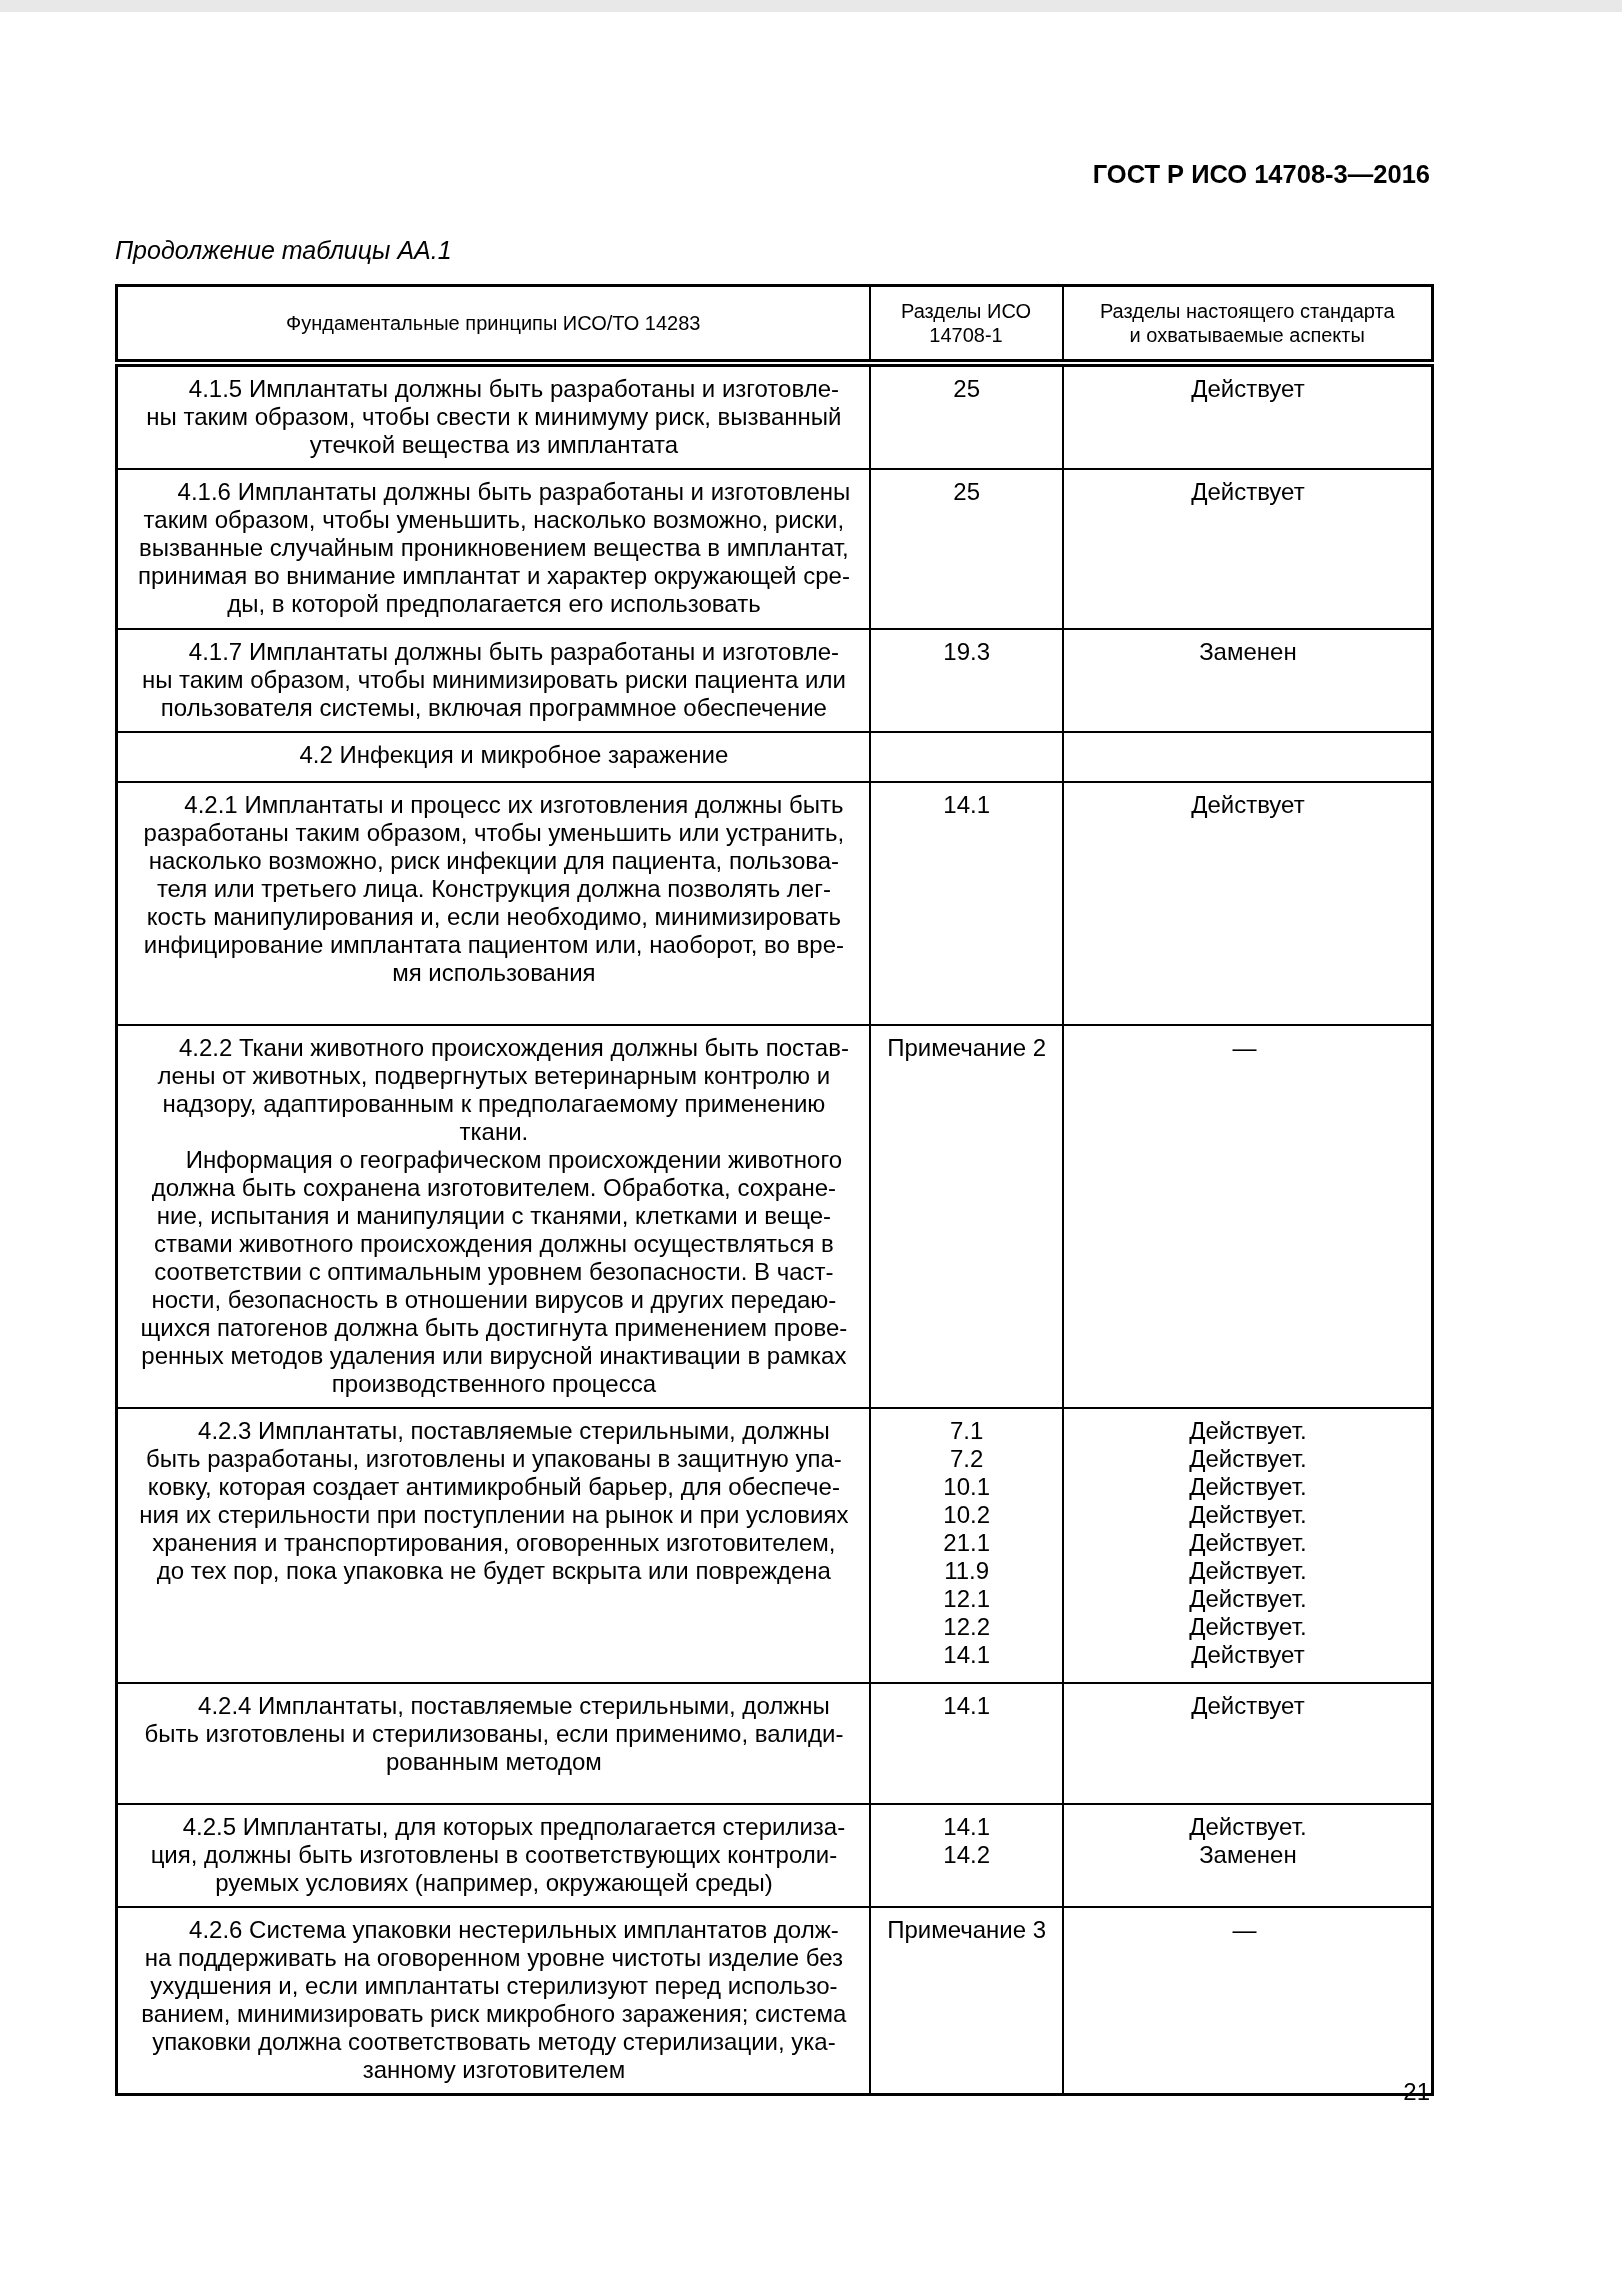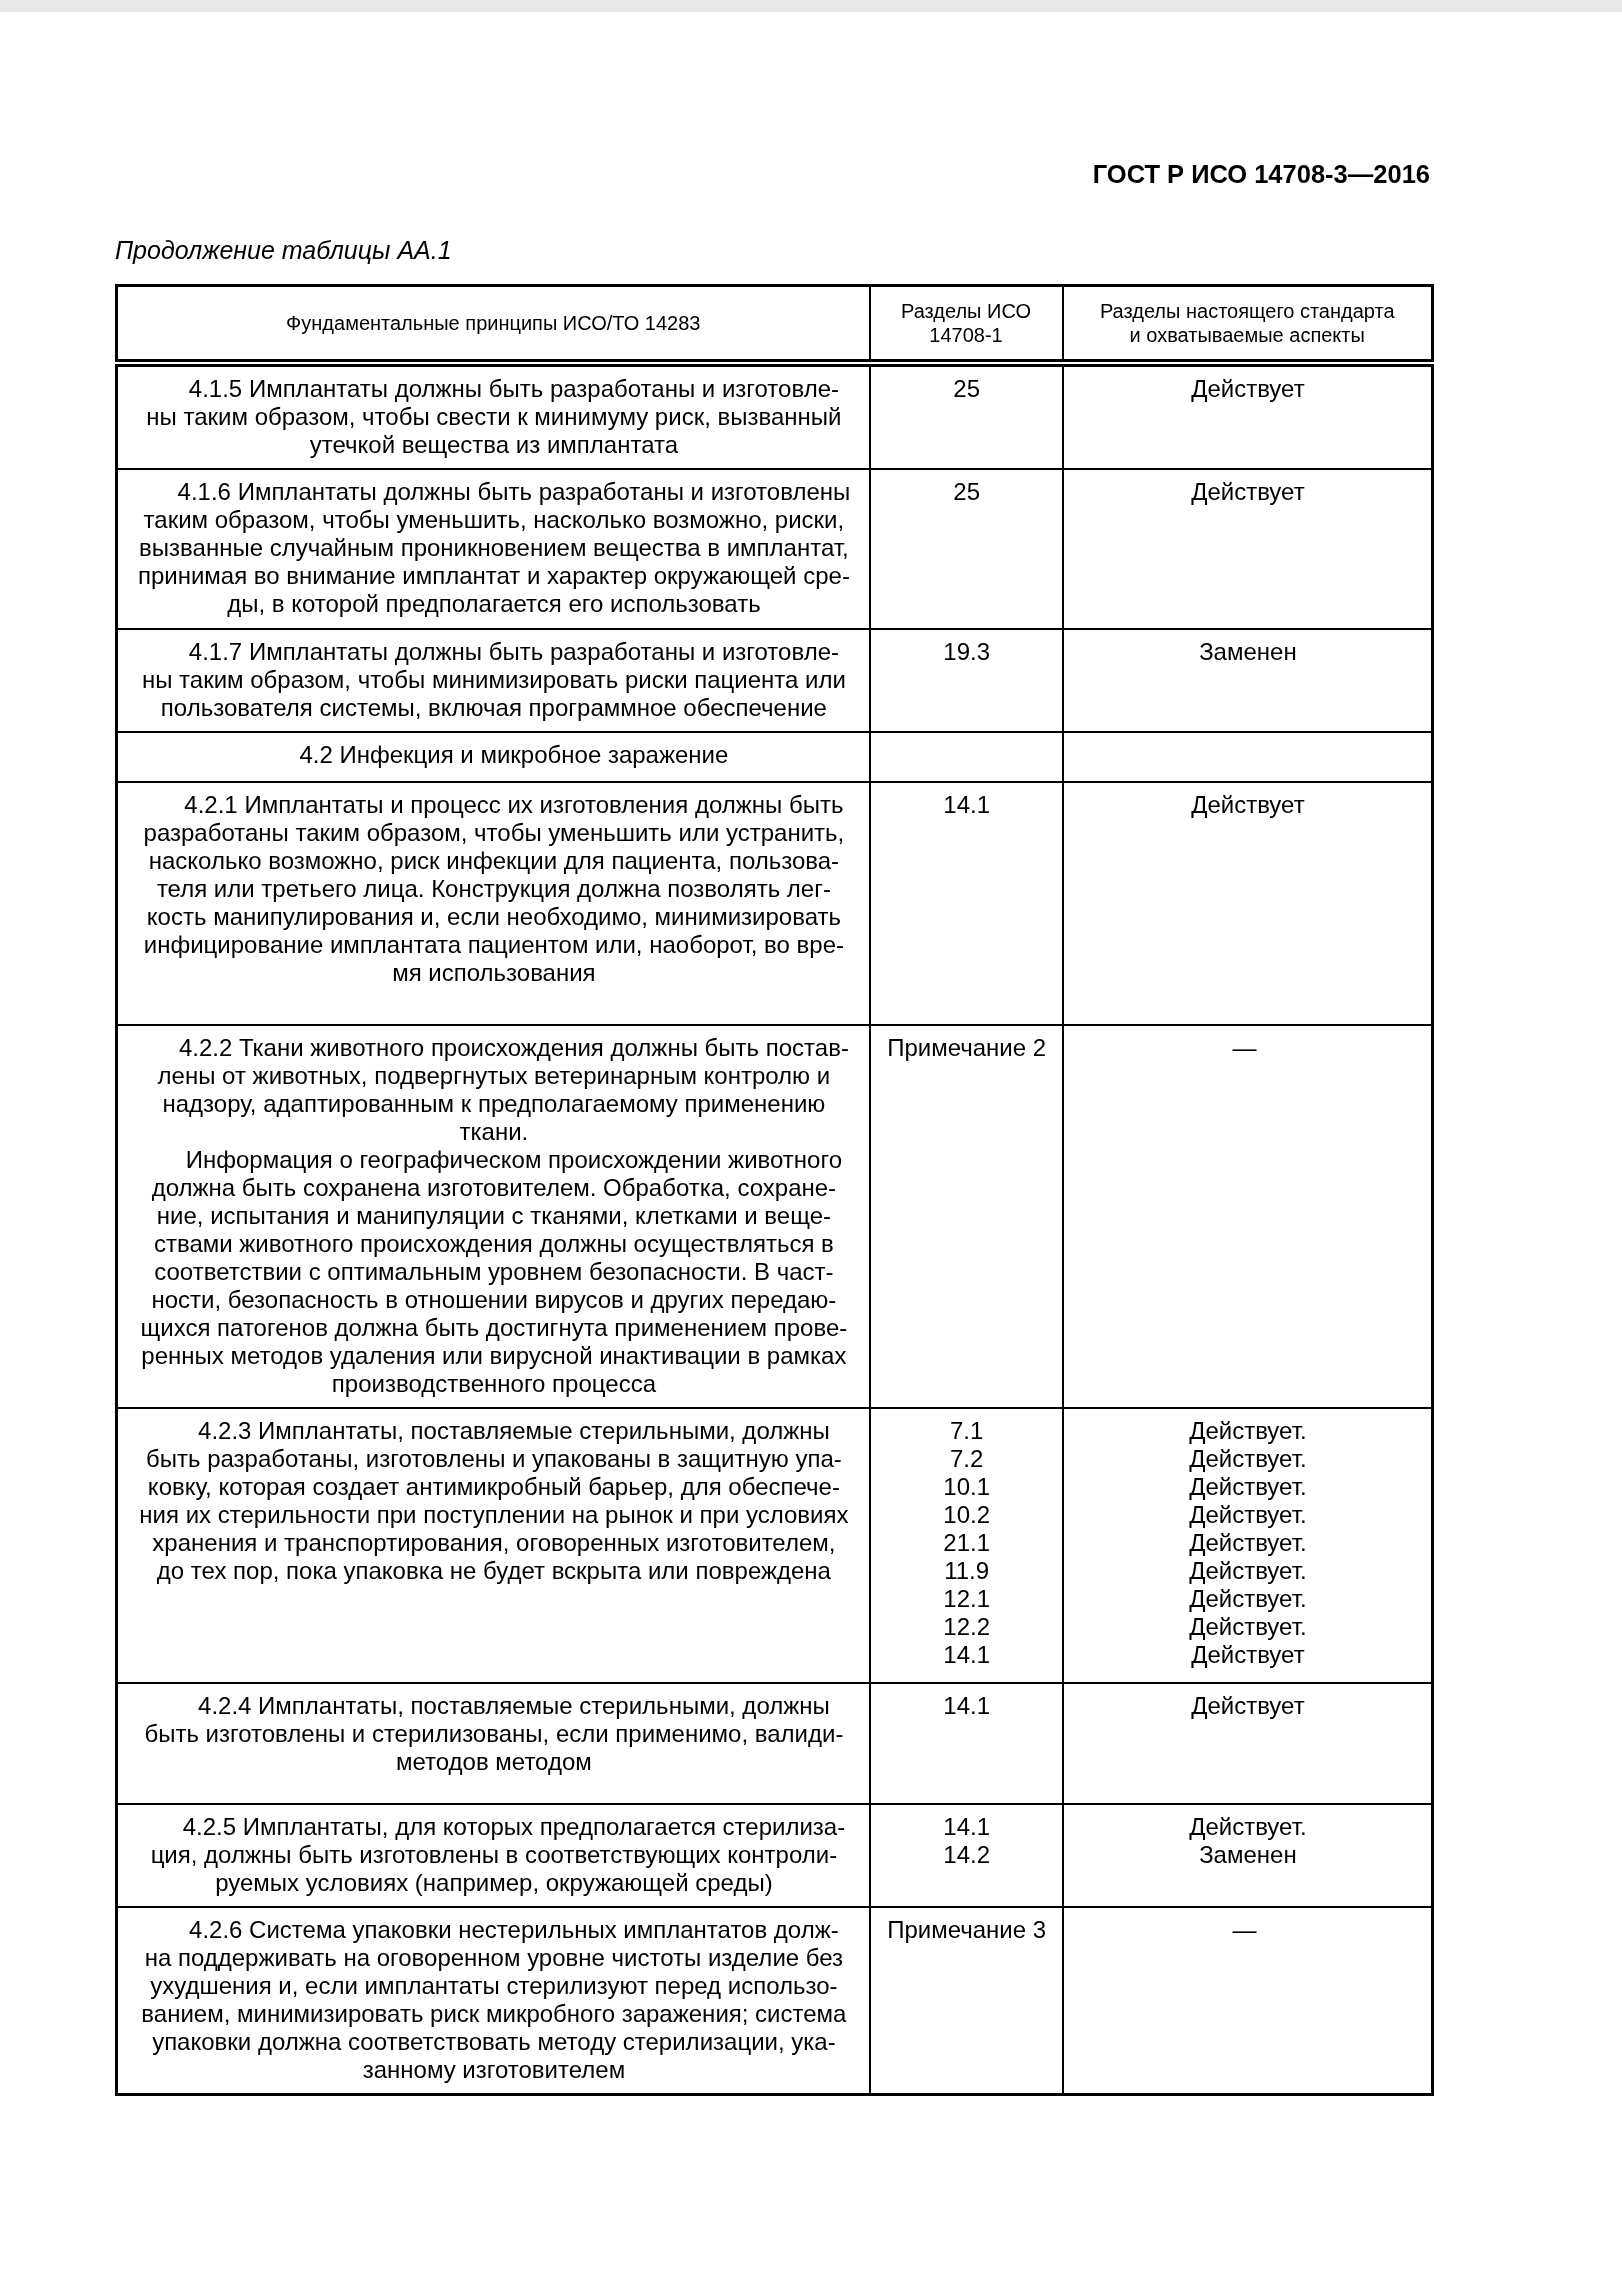--- a/index.html
+++ b/index.html
@@ -159,21 +159,21 @@
 Действует.
 Действует.
 Действует.
 Действует.
 Действует.
 Действует</span></td>
       </tr>
       <tr class="r7">
         <td><span class="cell-text">      4.2.4 Имплантаты, поставляемые стерильными, должны
 быть изготовлены и стерилизованы, если применимо, валиди-
-методов методом</span></td>
+рованным методом</span></td>
         <td class="c2"><span class="cell-text">14.1</span></td>
         <td class="c3"><span class="cell-text">Действует</span></td>
       </tr>
       <tr class="r8">
         <td><span class="cell-text">      4.2.5 Имплантаты, для которых предполагается стерилиза-
 ция, должны быть изготовлены в соответствующих контроли-
 руемых условиях (например, окружающей среды)</span></td>
         <td class="c2"><span class="cell-text">14.1
 14.2</span></td>
         <td class="c3"><span class="cell-text">Действует.
@@ -185,15 +185,16 @@
 ухудшения и, если имплантаты стерилизуют перед использо-
 ванием, минимизировать риск микробного заражения; система
 упаковки должна соответствовать методу стерилизации, ука-
 занному изготовителем</span></td>
         <td class="c2"><span class="cell-text">Примечание 3</span></td>
         <td class="c3 center"><span class="cell-text">—</span></td>
       </tr>
     </tbody>
   </table>
 
+  <div class="page-number">21</div>
 
 </div>
 
 
 </body></html>

